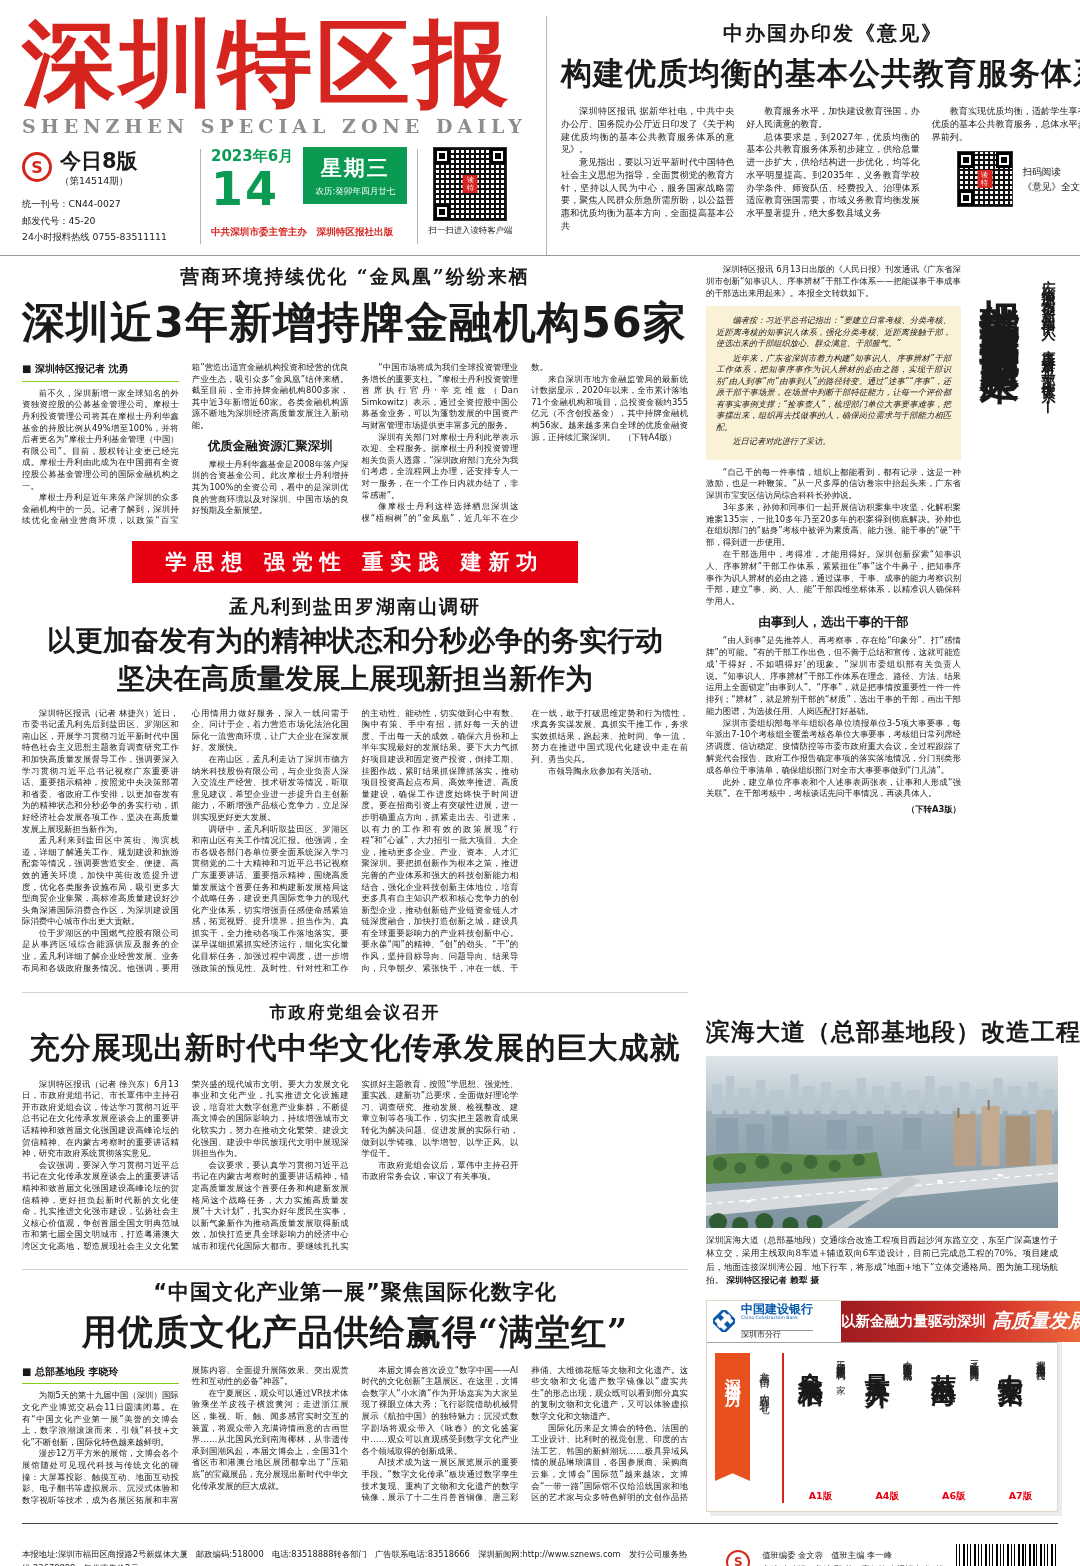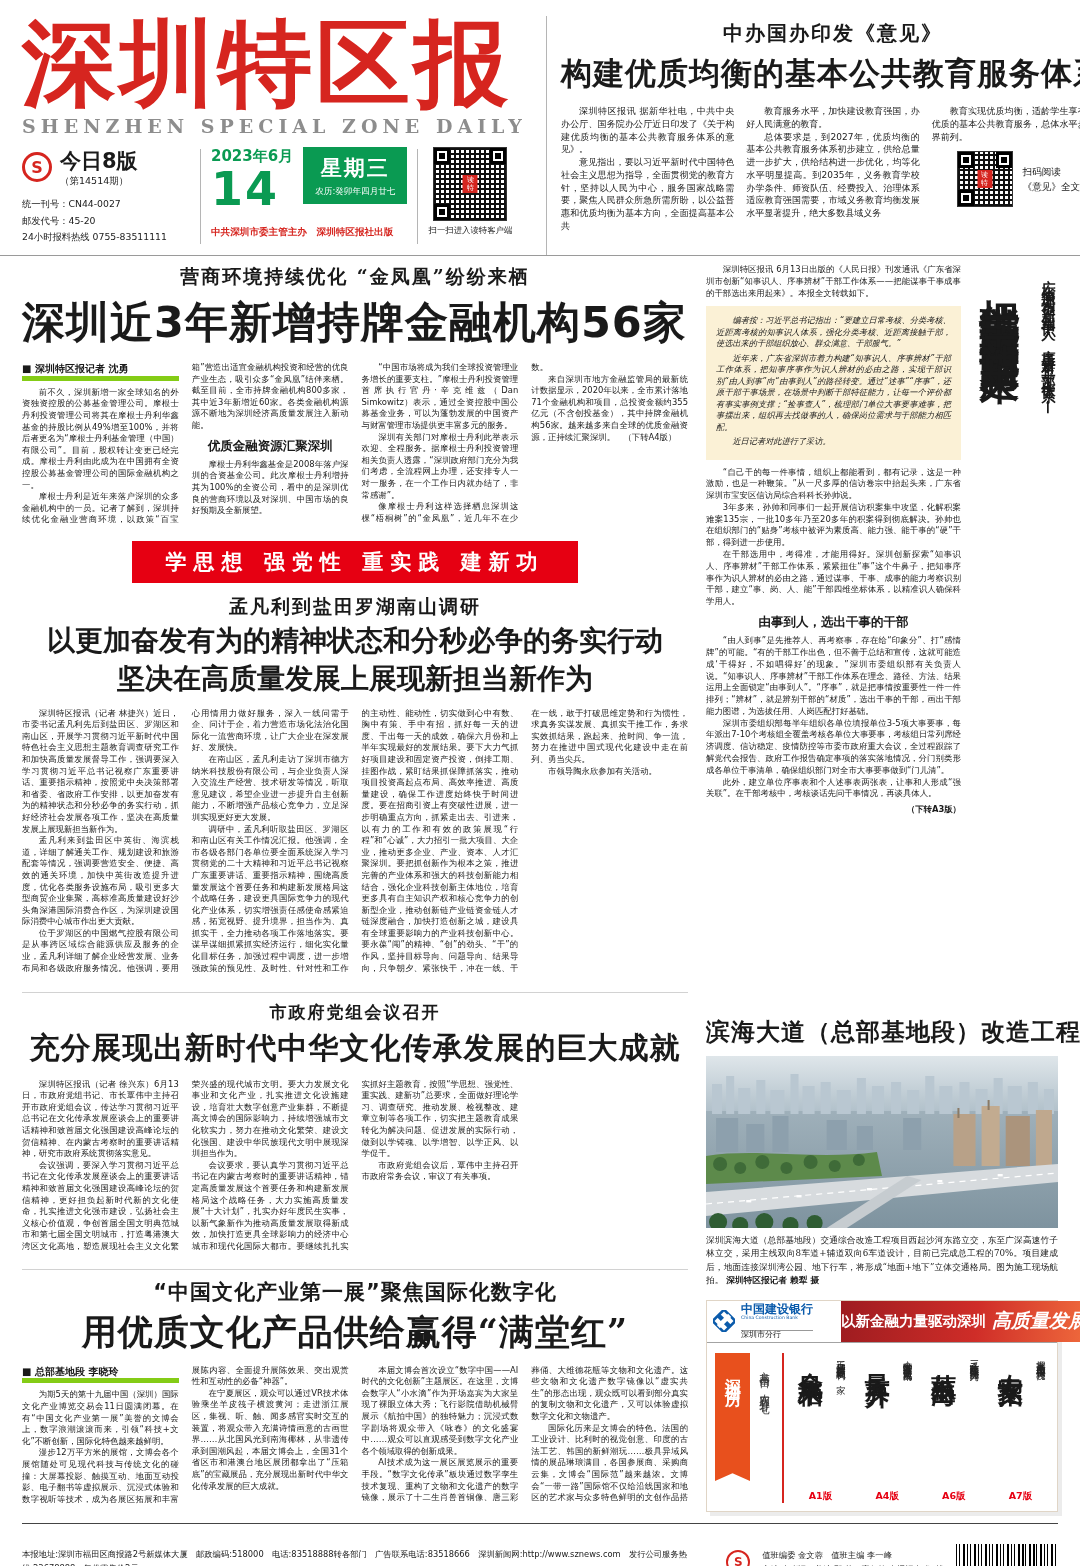--- a/index.html
+++ b/index.html
@@ -57,21 +57,21 @@
   .right-col { width:352px; flex:none; }
 
   .kicker { text-align:center; font-family:"DejaVu Serif","Liberation Serif",serif; font-weight:700; font-size:19px; letter-spacing:2px; }
   .headline-xl { text-align:left; font-weight:900; font-size:43px; letter-spacing:1px; margin:4px 0 10px; white-space:nowrap; }
   .headline-l { text-align:center; font-weight:700; font-size:28px; line-height:1.35; margin:2px 0 10px; white-space:nowrap; }
   .headline-serif { text-align:center; font-family:"DejaVu Serif","Liberation Serif",serif; font-weight:900; }
 
   .body-cols { column-gap:13px; font-size:8.4px; line-height:1.38; text-align:justify; overflow:hidden; column-fill:auto; }
   .cols-4 { column-count:4; }
   .body-cols p { margin:0; text-indent:2em; }
-  .byline { font-weight:700; font-size:10px; border-bottom:5px solid #84cc16; margin-bottom:6px; text-indent:0; }
+  .byline { font-weight:700; font-size:10px; border-bottom:1px solid #84cc16; padding-bottom:5px; margin-bottom:6px; text-indent:0; }
   .inline-subhead { font-family:"DejaVu Serif","Liberation Serif",serif; font-weight:700; font-size:12.5px; text-align:center; margin:5px 0; }
 
   .finance-body { height:166px; }
   .red-banner { background:#e60012; color:#fff; font-weight:700; font-size:21px; letter-spacing:7px; width:fit-content; margin:13px auto 11px; padding:7px 34px; }
   .meng-body { height:274px; margin-top:2px; }
 
   .section-rule { border:none; border-top:1px solid #d2d2d2; margin:10px 0 8px; }
   .gov-kicker { font-size:17px; }
   .gov-headline { font-size:30px; letter-spacing:1px; margin:4px 0 10px; white-space:nowrap; }
   .gov-body { height:180px; }

